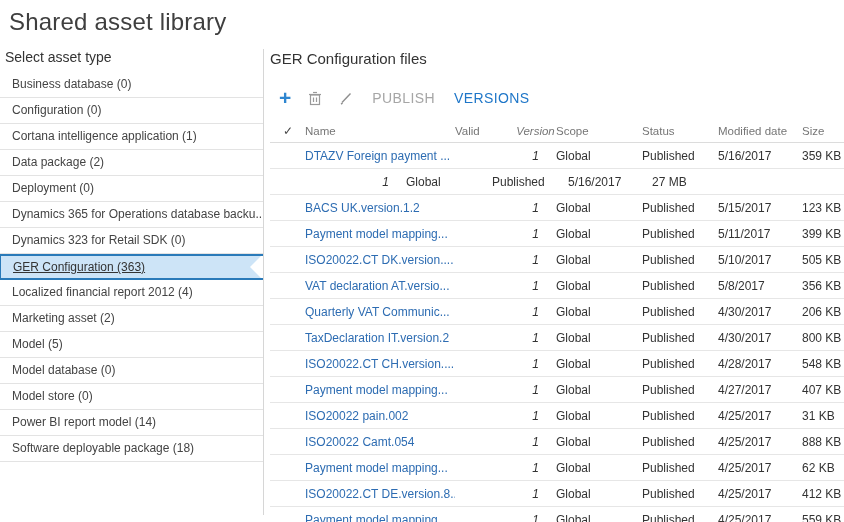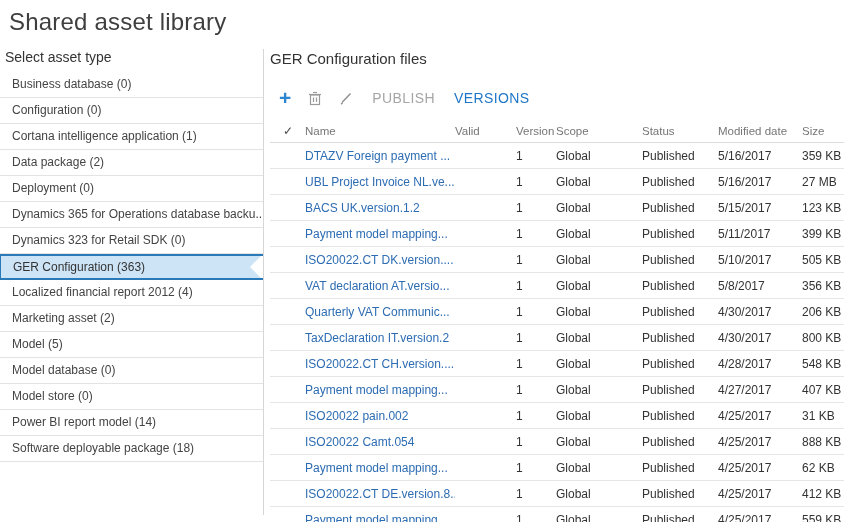--- a/index.html
+++ b/index.html
@@ -17,21 +17,21 @@
   .sidebar-header { font-size:14px; color:#333; padding:0 0 7px 5px; }
   .asset-list { list-style:none; }
   .asset-item { height:26px; line-height:25px; font-size:12px; color:#444;
                 padding-left:12px; border-bottom:1px solid #e3e3e3;
                 cursor:pointer; white-space:nowrap; overflow:hidden;
                 position:relative; }
   .asset-item.selected { background:var(--selected_bg,#cde4f7);
                 border-top:2px solid var(--selected_border,#2a7ab9);
                 border-bottom:2px solid var(--selected_border,#2a7ab9);
                 border-left:1px solid var(--selected_border,#2a7ab9);
-                line-height:22px; color:#333; }
+                line-height:22px; color:#333;text-decoration:underline; }
   .asset-item.selected::after { content:""; position:absolute; right:0; top:-2px;
                 width:0; height:0;
                 border-top:13px solid transparent;
                 border-bottom:13px solid transparent;
                 border-right:13px solid #fff; }
 
   
   .content { flex:1; padding-left:6px; min-width:0; }
   .content-title { font-size:15px; color:#333; padding-top:1px; }
 
@@ -44,21 +44,21 @@
   .tb-label.active { color:var(--versions_blue,#1e76c8); cursor:pointer; }
 
   .grid { margin-top:9px; font-size:12px; }
   .grid-row { display:flex; align-items:center; height:26px;
               border-bottom:1px solid #e6e6e6; padding-left:13px; }
   .grid-head { color:#767676; font-size:11.5px; height:24px;
                border-bottom:1px solid #dcdcdc; }
   .c-check   { width:22px; color:#4a4a4a; font-size:12px; }
   .c-name    { width:150px; white-space:nowrap; overflow:hidden; }
   .c-valid   { width:61px; }
-  .c-version { width:40px; text-align:left; padding-right:1px; }
+  .c-version { width:40px; text-align:center; padding-right:1px;font-style:italic; }
   .c-scope   { width:86px; }
   .c-status  { width:76px; }
   .c-modified{ width:84px; }
   .c-size    { flex:1; }
   .grid-row .cell { color:#333; }
   .grid-row .c-name a, .name-link { color:var(--link_blue,#2d6cb2);
               text-decoration:none; cursor:pointer; }
 </style>
 </head>
 <body>
@@ -182,21 +182,20 @@
             <span class="c-valid cell"></span>
             <span class="c-version cell">1</span>
             <span class="c-scope cell">Global</span>
             <span class="c-status cell">Published</span>
             <span class="c-modified cell">5/16/2017</span>
             <span class="c-size cell">359 KB</span>
           </div>
 
           <div class="grid-row">
             <span class="c-check cell"></span>
-            <span class="c-name"><span class="name-link">UBL Project Invoice NL.ve...</span></span>
             <span class="c-valid cell"></span>
             <span class="c-version cell">1</span>
             <span class="c-scope cell">Global</span>
             <span class="c-status cell">Published</span>
             <span class="c-modified cell">5/16/2017</span>
             <span class="c-size cell">27 MB</span>
           </div>
 
           <div class="grid-row">
             <span class="c-check cell"></span>

